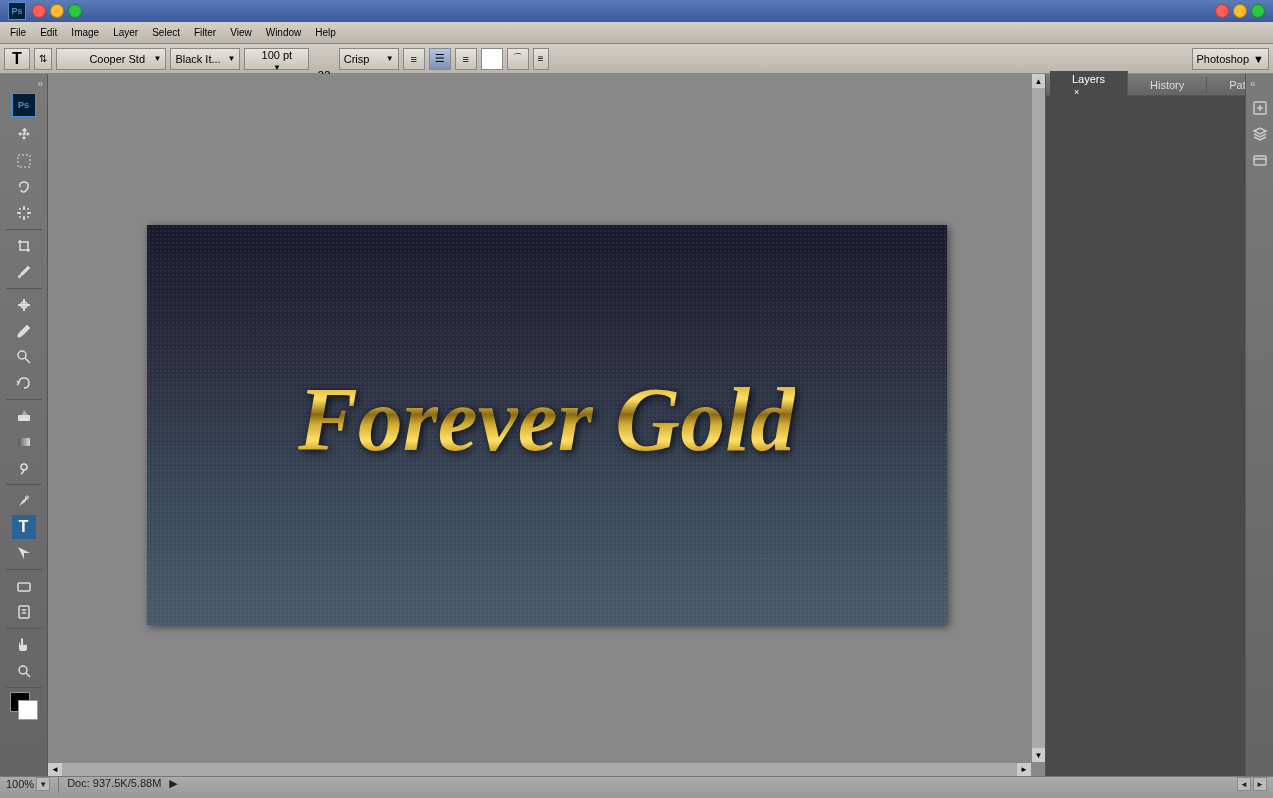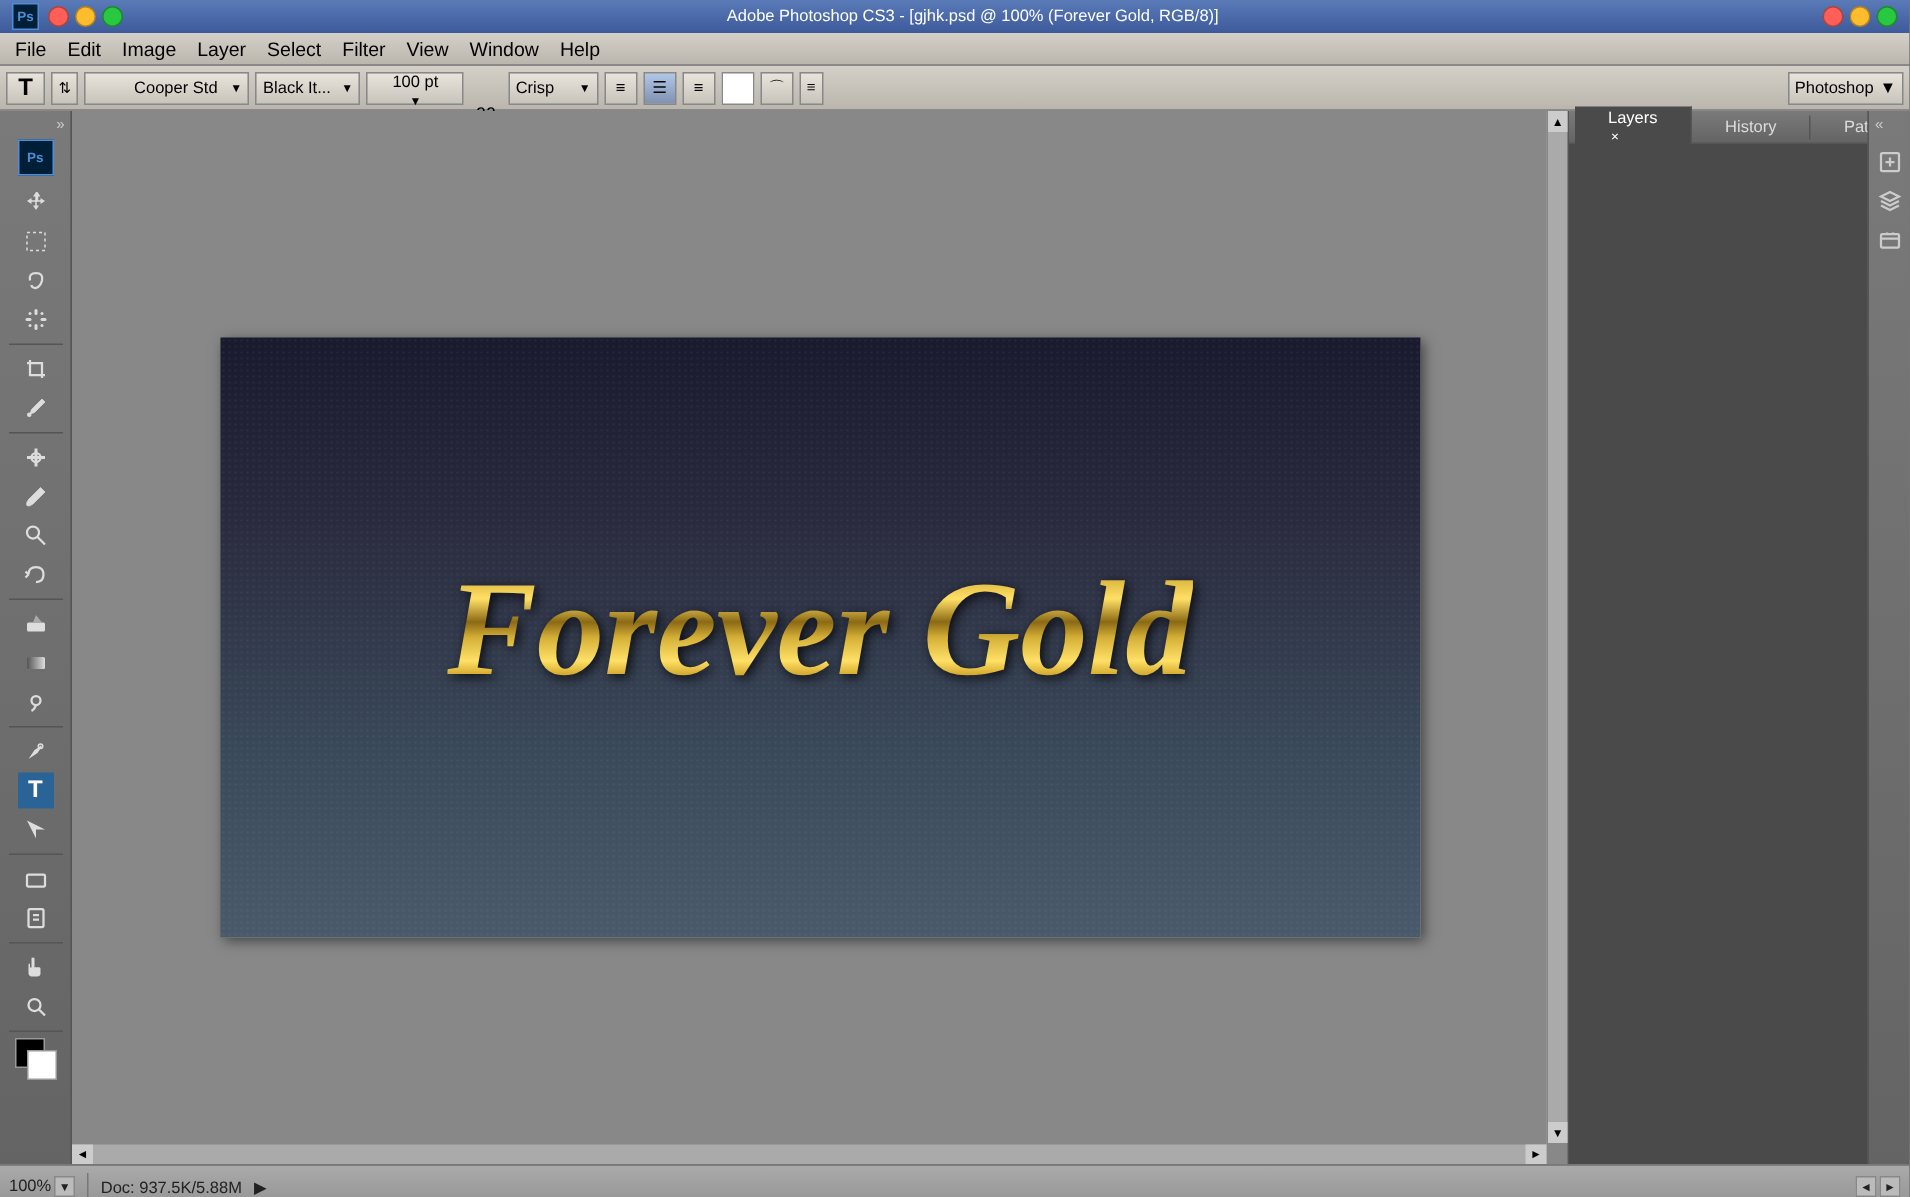--- a/index.html
+++ b/index.html
@@ -21,21 +21,21 @@
     .ps-logo { width: 18px; height: 18px; background: #001e36; border: 1px solid #4a90d9; color: #4a90d9; font-size: 9px; font-weight: bold; display: flex; align-items: center; justify-content: center; margin-right: 6px; }
 
     
     #menu-bar {
       width: 100%; height: 22px;
       background: linear-gradient(to bottom, #d4d0c8, #bab6ae);
       display: flex; align-items: center;
       padding: 0 4px; gap: 2px;
       border-bottom: 1px solid #888;
     }
-    .menu-item { padding: 2px 6px; cursor: pointer; font-size: 13px; color: #000; }
+    .menu-item { padding: 2px 6px; cursor: pointer; font-size: 10px; color: #000; }
 
     
     #options-bar {
       width: 100%; height: 30px;
       background: linear-gradient(to bottom, #d4d0c8, #bab6ae);
       display: flex; align-items: center;
       padding: 0 4px; gap: 4px;
       border-bottom: 1px solid #888;
     }
     .opt-btn {
@@ -175,21 +175,21 @@
       display: flex; flex-direction: column; align-items: center;
       padding: 4px 0; gap: 4px;
     }
     .far-btn { width: 22px; height: 22px; cursor: pointer; display: flex; align-items: center; justify-content: center; color: #ddd; font-size: 12px; }
 
     
     #status-bar {
       width: 100%; height: 22px;
       background: linear-gradient(to bottom, #aaa, #999);
       border-top: 1px solid #777;
-      display: flex; align-items: flex-end;
+      display: flex; align-items: flex-start;
       padding: 0 6px; gap: 8px;
       font-size: 11px; color: #222;
     }
     .status-zoom { font-size: 11px; }
     .status-sep { width: 1px; height: 16px; background: #777; }
 
     
     #h-scrollbar {
       position: absolute; bottom: 0; left: 0; right: 14px; height: 14px;
       background: #aaa; display: flex; align-items: center;
@@ -204,21 +204,20 @@
 
 <div id="title-bar">
   <div style="display:flex;align-items:center;">
     <div class="ps-logo">Ps</div>
     <div class="win-controls" style="display:flex;gap:4px;">
       <div class="win-btn red"></div>
       <div class="win-btn yellow"></div>
       <div class="win-btn green"></div>
     </div>
   </div>
-  <div class="title">Adobe Photoshop CS3 - [gjhk.psd @ 100% (Forever Gold, RGB/8)]</div>
   <div class="win-controls" style="display:flex;gap:4px;">
     <div class="win-btn red"></div>
     <div class="win-btn yellow"></div>
     <div class="win-btn green"></div>
   </div>
 </div>
 
 <div id="menu-bar">
   <div class="menu-item">File</div>
   <div class="menu-item">Edit</div>

